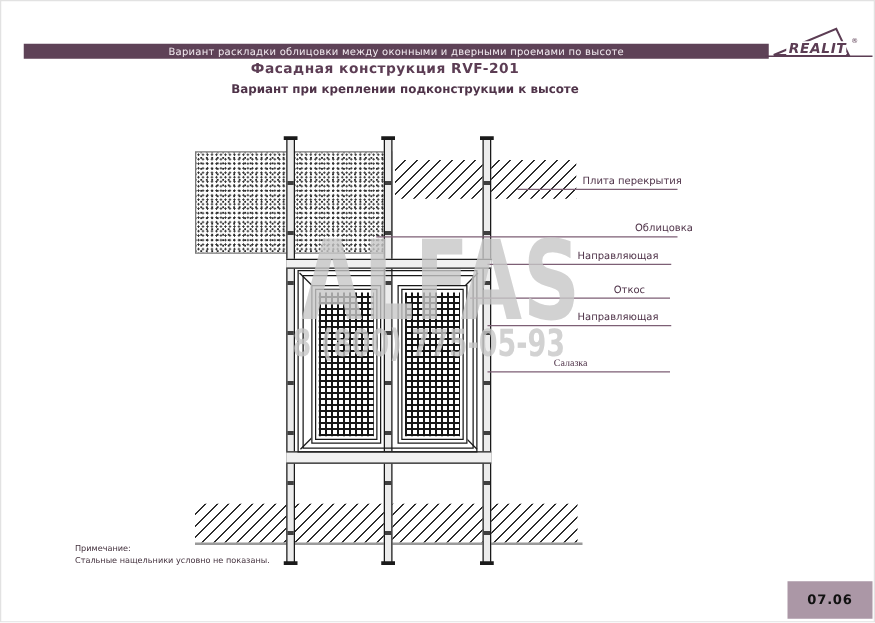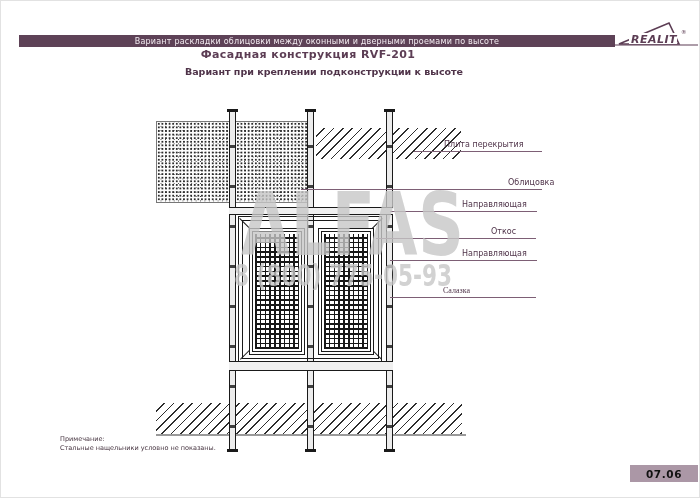--- a/index.html
+++ b/index.html
@@ -57,31 +57,31 @@
                      repeating-linear-gradient(90deg,#171717 0 1.6px,transparent 1.6px 4.8px);}
   
   .leader{position:absolute;height:1px;background:#7d5f75;z-index:6;}
   .ld1{left:413px;top:150px;width:128px;}
   .ld2{left:300px;top:188px;width:241px;}
   .ld3{left:389px;top:210px;width:147px;}
   .ld4{left:375px;top:237px;width:160px;}
   .ld5{left:389px;top:259px;width:147px;}
   .ld6{left:389px;top:296px;width:146px;}
   .dlabel{position:absolute;font-size:8px;color:#4f3349;white-space:nowrap;z-index:6;}
-  .lb1{left:443px;top:139px;} .lb2{left:467px;top:177px;padding-left:40px;} .lb3{left:461px;top:199px;}
+  .lb1{left:465px;top:139px;} .lb2{left:467px;top:177px;padding-left:40px;} .lb3{left:461px;top:199px;}
   .lb4{left:467px;top:226px;margin-left:23px;} .lb5{left:461px;top:248px;} .lb6{left:442px;top:285px;font-family:Liberation Serif, serif;}
   
   .wm{position:absolute;z-index:7;color:#c7c7c7;font-weight:bold;opacity:.8;white-space:nowrap;pointer-events:none;}
   .wm-name{left:240px;top:180px;font-size:88px;line-height:88px;letter-spacing:1px;
     transform:scaleX(.72);transform-origin:0 0;}
   .wm-phone{left:233px;top:258px;font-size:30px;line-height:34px;
     transform:scaleX(.72);transform-origin:0 0;}
   
   .note{position:absolute;left:59px;top:434px;font-size:6.5px;line-height:8.5px;color:#44323e;z-index:6;}
-  .sheet-badge{position:absolute;left:629px;top:464px;width:68px;height:17px;background:#ab97a6;
+  .sheet-badge{position:absolute;left:629px;top:464px;width:68px;height:30px;background:#ab97a6;
     display:flex;align-items:center;justify-content:center;z-index:6;}
   .sheet-badge span{font-size:10.5px;font-weight:bold;color:#111;letter-spacing:.6px;}
 </style>
 </head>
 <body>
 
 <div class="page">
 
   <div class="doc-title">Фасадная конструкция RVF-201</div>
   <div class="banner">

